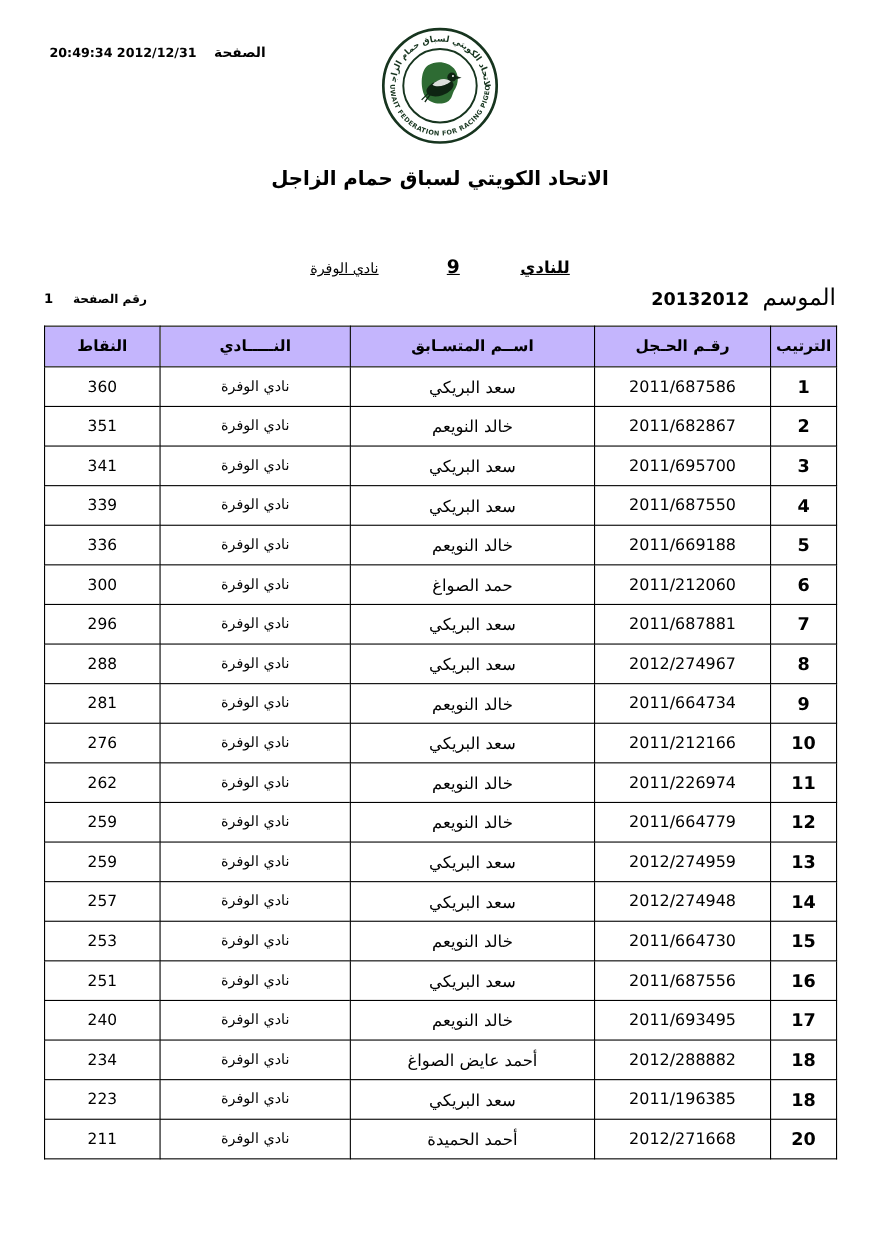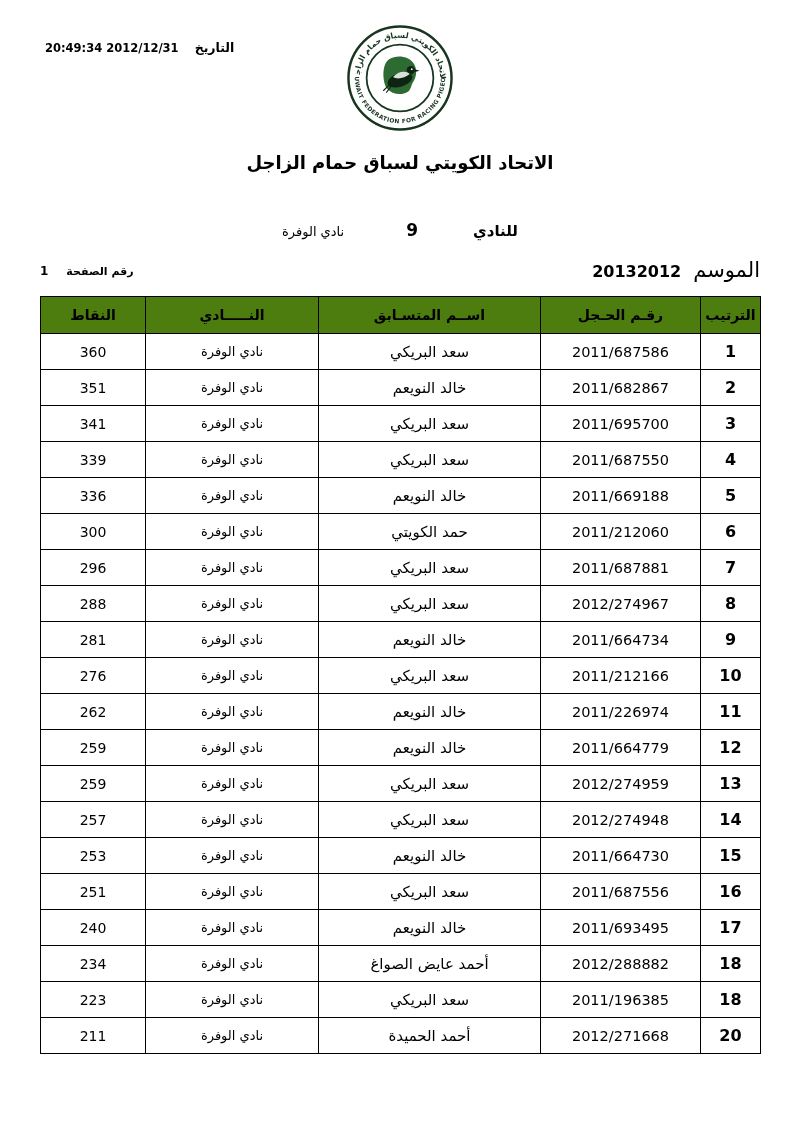--- a/index.html
+++ b/index.html
@@ -30,21 +30,21 @@
   .title1 {
     position:absolute; top:152px; width:100%; text-align:center;
     font-weight:bold; font-size:18px; direction:rtl;
   }
   .title2 {
     position:absolute; top:192px; width:100%; text-align:center;
     font-weight:bold; font-size:17px; direction:rtl;
   }
   .title2 .num { margin-right:14px; margin-left:42px; font-size:16px; }
   .title3 {
-    position:absolute; top:220px; width:100%; text-align:center; direction:rtl;
+    position:absolute; top:233px; width:100%; text-align:center; direction:rtl;text-decoration:underline;
   }
   .title3 .club-label { font-weight:bold; font-size:15px; }
   .title3 .club-number { font-weight:bold; font-size:17px; margin-right:55px; margin-left:62px; }
   .title3 .club-name { font-size:13px; }
 
   
   .meta-row {
     position:absolute; top:258px; left:40px; width:720px;
     direction:rtl; display:flex; justify-content:space-between; align-items:flex-end;
   }
@@ -58,36 +58,36 @@
   
   table.results {
     position:absolute; top:296px; left:40px; width:720px;
     border-collapse:collapse; direction:rtl; table-layout:fixed;
   }
   .results th, .results td {
     border:1px solid #000; text-align:center; vertical-align:middle;
     overflow:hidden; white-space:nowrap;
   }
   .results thead th {
-    background:#4d7c0f; height:37px; font-weight:bold; font-size:14px;
+    background:#c4b5fd; height:37px; font-weight:bold; font-size:14px;
   }
   .results td { height:36px; background:#fff; }
   .cell-rank   { font-weight:bold; font-size:16px; }
   .cell-ring   { font-weight:normal; font-size:14.5px; direction:ltr;margin-top:19px; }
   .cell-name   { font-size:15px; }
   .cell-club   { font-size:13px; }
   .cell-points { font-size:14px; }
 </style>
 </head>
 <body>
 
 <div class="page">
 
   <div class="datetime">
-    <span class="lbl">التاريخ</span>
+    <span class="lbl">الصفحة</span>
     <span class="val">20:49:34 2012/12/31</span>
   </div>
 
   <div class="logo">
     <svg viewBox="0 0 110 110" width="108" height="108">
       <defs>
         <path id="arcTop" d="M 14,55 A 41,41 0 0 1 96,55" fill="none"></path>
         <path id="arcBottom" d="M 9,55 A 46,46 0 0 0 101,55" fill="none"></path>
       </defs>
       <circle cx="55" cy="55" r="52.5" fill="#ffffff" stroke="#17351f" stroke-width="2.5"></circle>
@@ -185,21 +185,21 @@
       <td class="cell-rank">5</td>
       <td class="cell-ring">2011/669188</td>
       <td class="cell-name">خالد النويعم</td>
       <td class="cell-club">نادي الوفرة</td>
       <td class="cell-points">336</td>
     </tr>
 
     <tr>
       <td class="cell-rank">6</td>
       <td class="cell-ring">2011/212060</td>
-      <td class="cell-name">حمد الكويتي</td>
+      <td class="cell-name">حمد الصواغ</td>
       <td class="cell-club">نادي الوفرة</td>
       <td class="cell-points">300</td>
     </tr>
 
     <tr>
       <td class="cell-rank">7</td>
       <td class="cell-ring">2011/687881</td>
       <td class="cell-name">سعد البريكي</td>
       <td class="cell-club">نادي الوفرة</td>
       <td class="cell-points">296</td>

